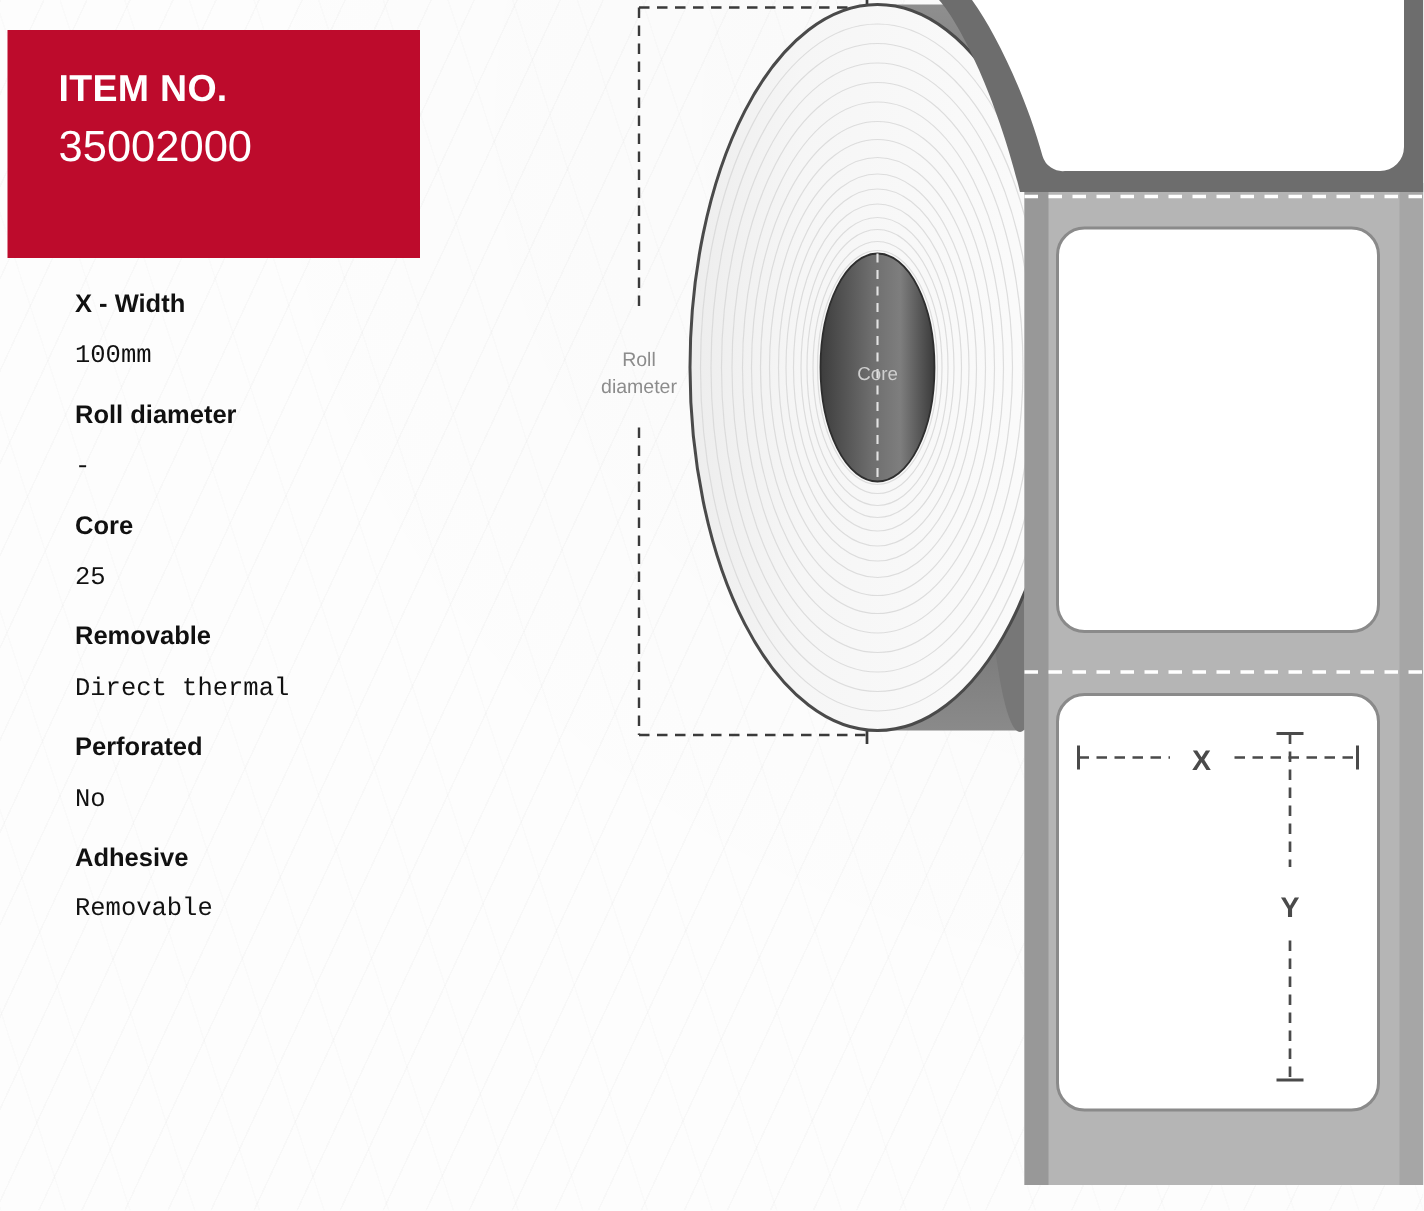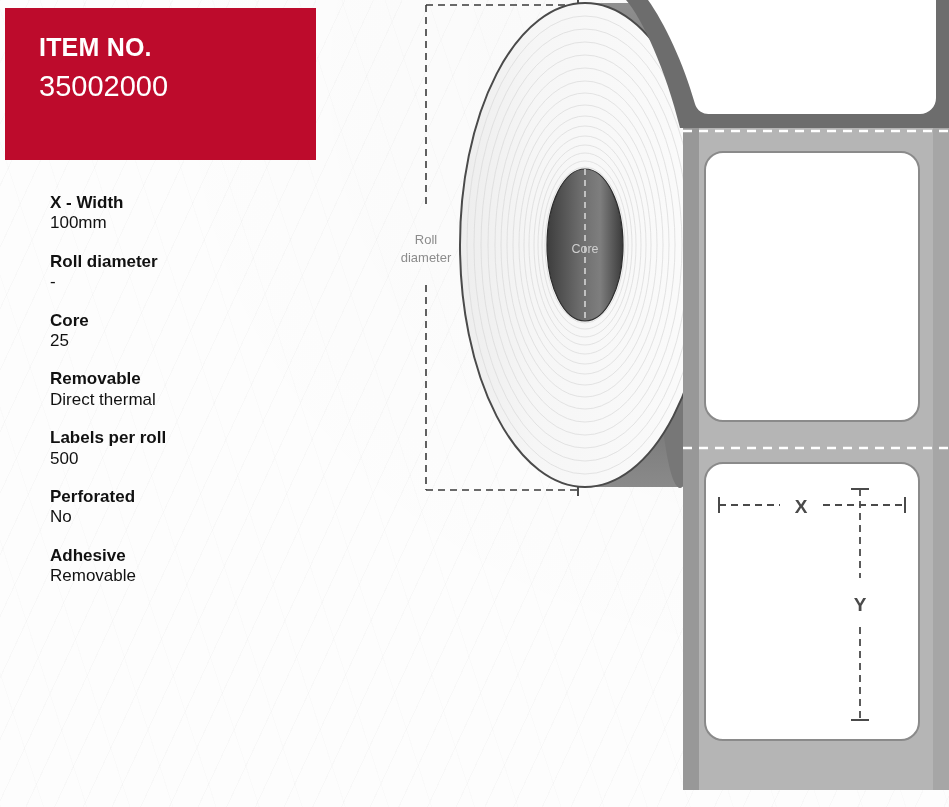--- a/index.html
+++ b/index.html
@@ -18,41 +18,41 @@
         rgba(0,0,0,0) 1px, rgba(0,0,0,0) 26px),
       repeating-linear-gradient(72deg,
         rgba(0,0,0,0.012) 0px, rgba(0,0,0,0.012) 1px,
         rgba(0,0,0,0) 1px, rgba(0,0,0,0) 41px),
       radial-gradient(120% 130% at 85% 10%, rgba(0,0,0,0.02), rgba(0,0,0,0) 60%),
       #fdfdfd;
   }
 
   
   #item-banner{
-    position:absolute;left:5px;top:8px;width:311px;height:152px;
+    position:absolute;left:5px;top:20px;width:275px;height:152px;
     background:#bd0b2c;
     color:#ffffff;
     box-sizing:border-box;
     padding:26px 0 0 34px;
   }
   #item-banner .item-title{
     font-size:25px;font-weight:bold;letter-spacing:.2px;line-height:1.1;
   }
   #item-banner .item-number{
     font-size:29px;font-weight:normal;margin-top:9px;line-height:1.1;
   }
 
   
   #spec-list{
     position:absolute;left:50px;top:193px;width:300px;
     color:#111;
   }
   .spec-row{margin-bottom:18px;}
   .spec-label{font-size:17px;font-weight:bold;line-height:1.2;}
-  .spec-value{font-size:17px;font-weight:normal;line-height:1.2;margin-top:0;}
+  .spec-value{font-size:17px;font-weight:normal;line-height:1.2;margin-top:15px;font-family:Liberation Mono, monospace;}
 
   
   #illustration{
     position:absolute;left:380px;top:0;width:569px;height:637px;
   }
   #illustration svg{display:block;}
 </style>
 </head>
 <body>
 
@@ -79,24 +79,20 @@
   <div class="spec-row">
     <div class="spec-label">Core</div>
     <div class="spec-value">25</div>
   </div>
 
   <div class="spec-row">
     <div class="spec-label">Removable</div>
     <div class="spec-value"> Direct thermal</div>
   </div>
 
-  <div class="spec-row">
-    <div class="spec-label">Labels per roll</div>
-    <div class="spec-value">500</div>
-  </div>
 
   <div class="spec-row">
     <div class="spec-label">Perforated</div>
     <div class="spec-value">No</div>
   </div>
 
   <div class="spec-row">
     <div class="spec-label">Adhesive</div>
     <div class="spec-value">Removable</div>
   </div>

